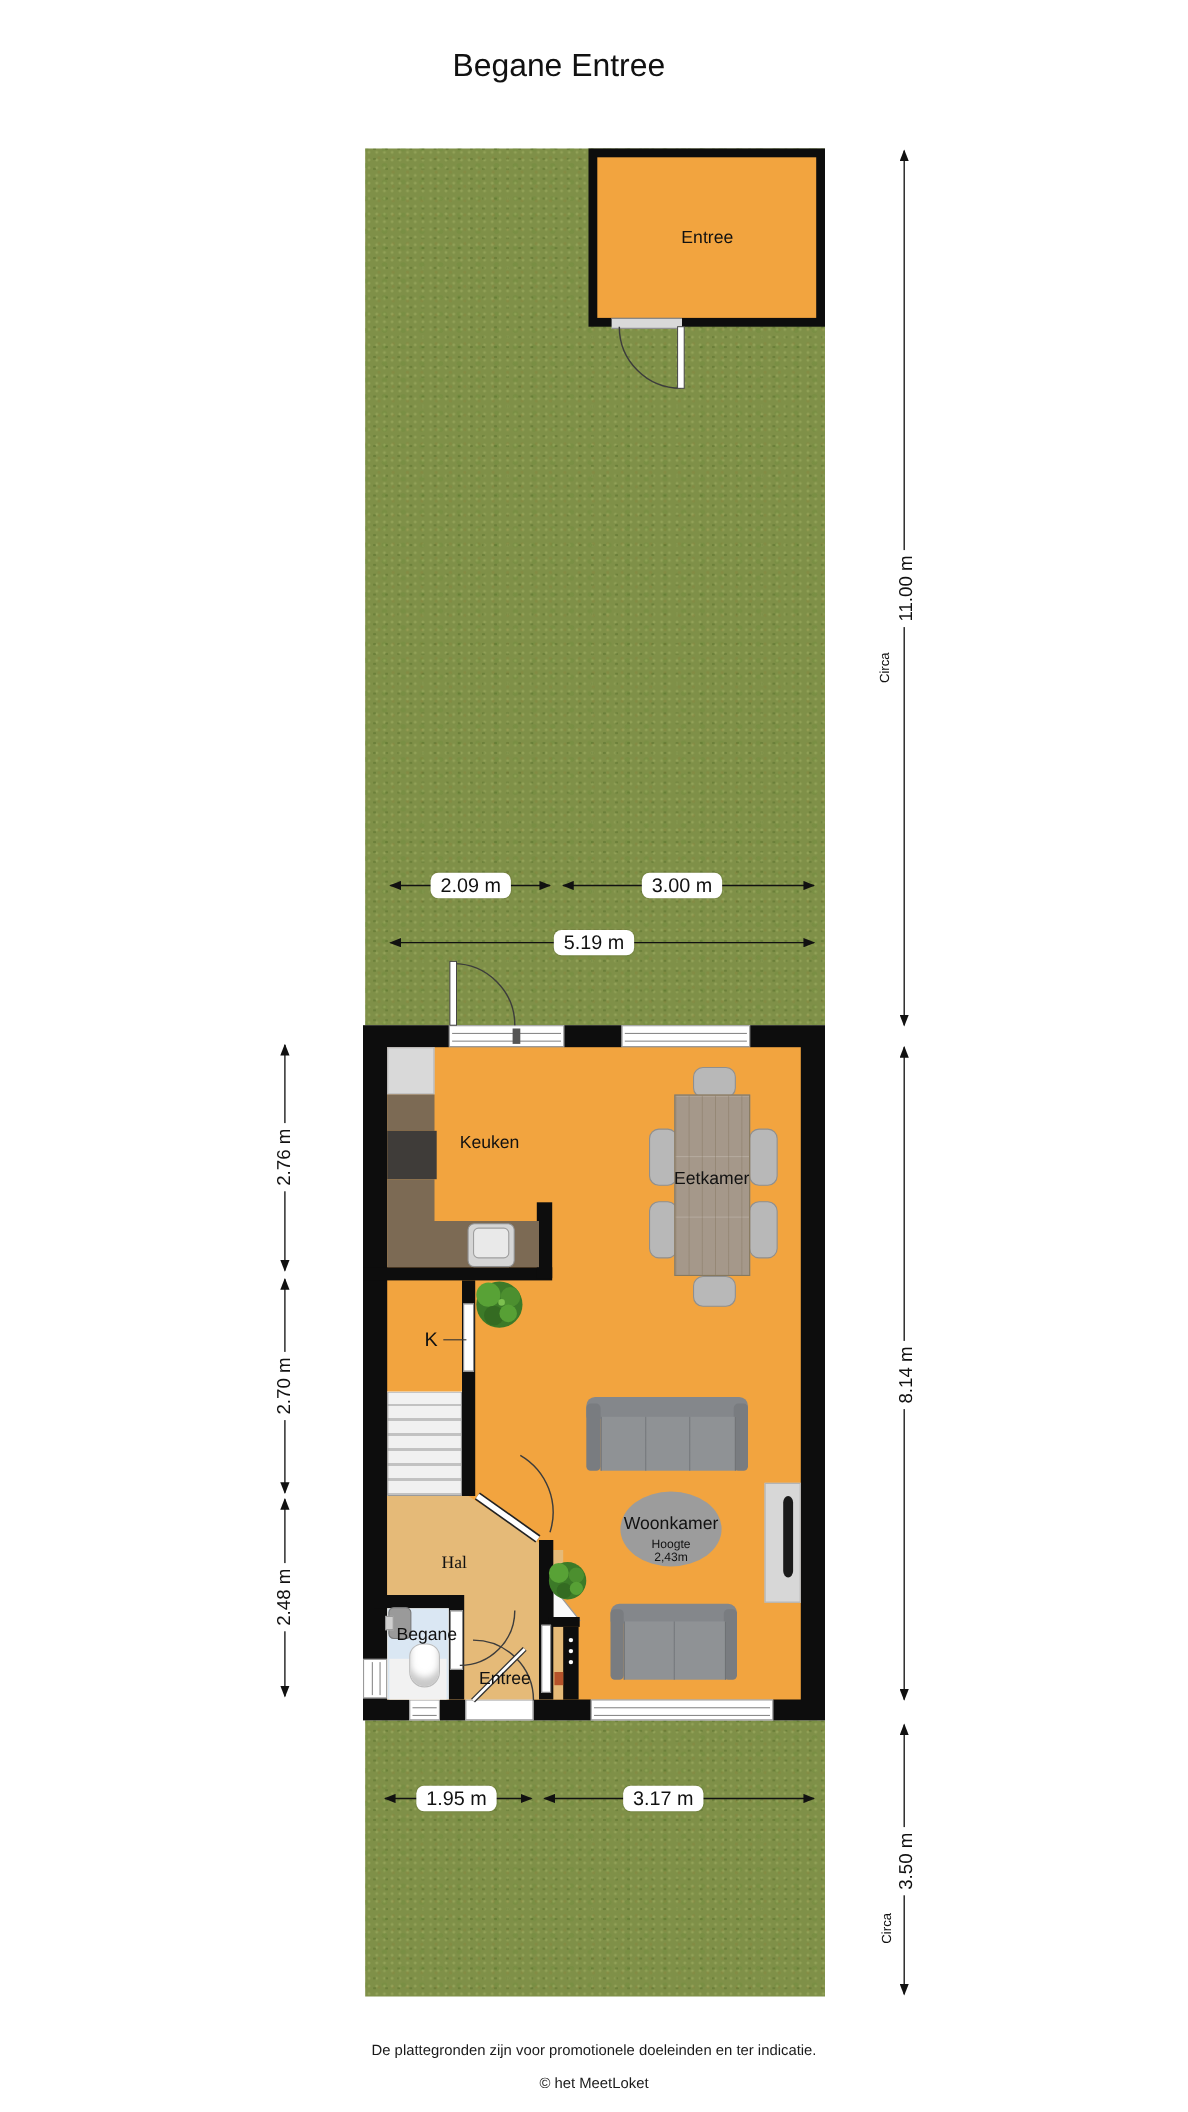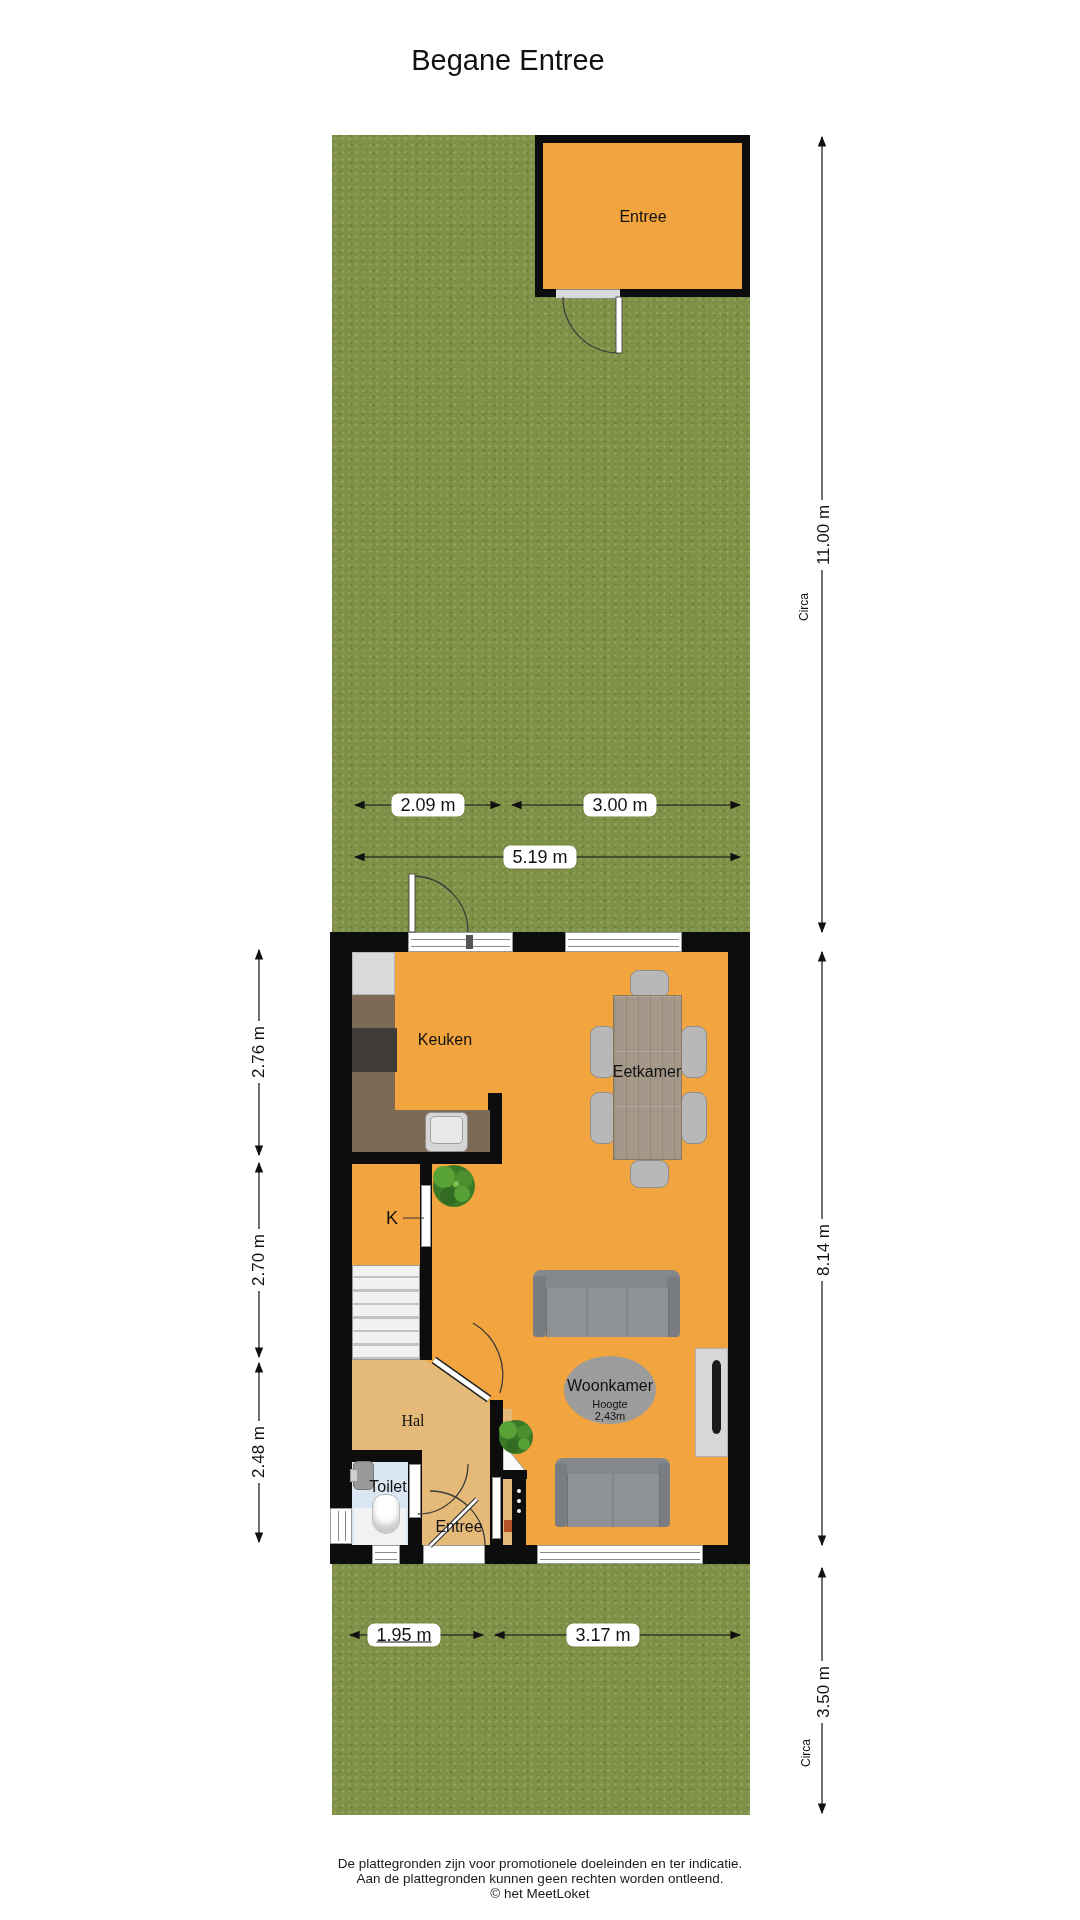--- a/index.html
+++ b/index.html
@@ -199,36 +199,35 @@
   </svg>
 
   <div class="lbl room-lbl" style="left:643px;top:217px;font-size:16px;">Entree</div>
   <div class="lbl room-lbl" style="left:445px;top:1040px;">Keuken</div>
   <div class="lbl room-lbl" style="left:647px;top:1072px;">Eetkamer</div>
   <div class="lbl" style="left:392px;top:1218px;font-size:18px;">K</div>
   <div class="lbl room-lbl" style="left:610px;top:1386px;">Woonkamer</div>
   <div class="lbl" style="left:610px;top:1404px;font-size:11px;">Hoogte</div>
   <div class="lbl" style="left:610px;top:1416px;font-size:11px;">2,43m</div>
   <div class="lbl room-lbl" style="left:413px;top:1421px;font-family:Liberation Serif, serif;">Hal</div>
-  <div class="lbl room-lbl" style="left:388px;top:1487px;">Toilet</div>
+  <div class="lbl room-lbl" style="left:388px;top:1487px;">Begane</div>
   <div class="lbl room-lbl" style="left:459px;top:1527px;">Entree</div>
 
   <div class="dimbox" style="left:428px;top:805px;">2.09 m</div>
   <div class="dimbox" style="left:620px;top:805px;">3.00 m</div>
   <div class="dimbox" style="left:540px;top:857px;">5.19 m</div>
-  <div class="dimbox" style="left:404px;top:1635px;text-decoration:underline;">1.95 m</div>
+  <div class="dimbox" style="left:415px;top:1635px;">1.95 m</div>
   <div class="dimbox" style="left:603px;top:1635px;">3.17 m</div>
 
   <div class="vdim" style="left:259px;top:1052px;">2.76 m</div>
   <div class="vdim" style="left:259px;top:1260px;">2.70 m</div>
   <div class="vdim" style="left:259px;top:1452px;">2.48 m</div>
 
   <div class="vdim" style="left:824px;top:535px;">11.00 m</div>
   <div class="vdim vdim-sm" style="left:804px;top:607px;">Circa</div>
   <div class="vdim" style="left:824px;top:1250px;">8.14 m</div>
   <div class="vdim" style="left:824px;top:1692px;">3.50 m</div>
   <div class="vdim vdim-sm" style="left:806px;top:1753px;">Circa</div>
 
   <footer style="top:1856px;">De plattegronden zijn voor promotionele doeleinden en ter indicatie.</footer>
-  <footer style="top:1871px;">Aan de plattegronden kunnen geen rechten worden ontleend.</footer>
   <footer style="top:1886px;">© het MeetLoket</footer>
 
 </div>
 
 </body></html>

